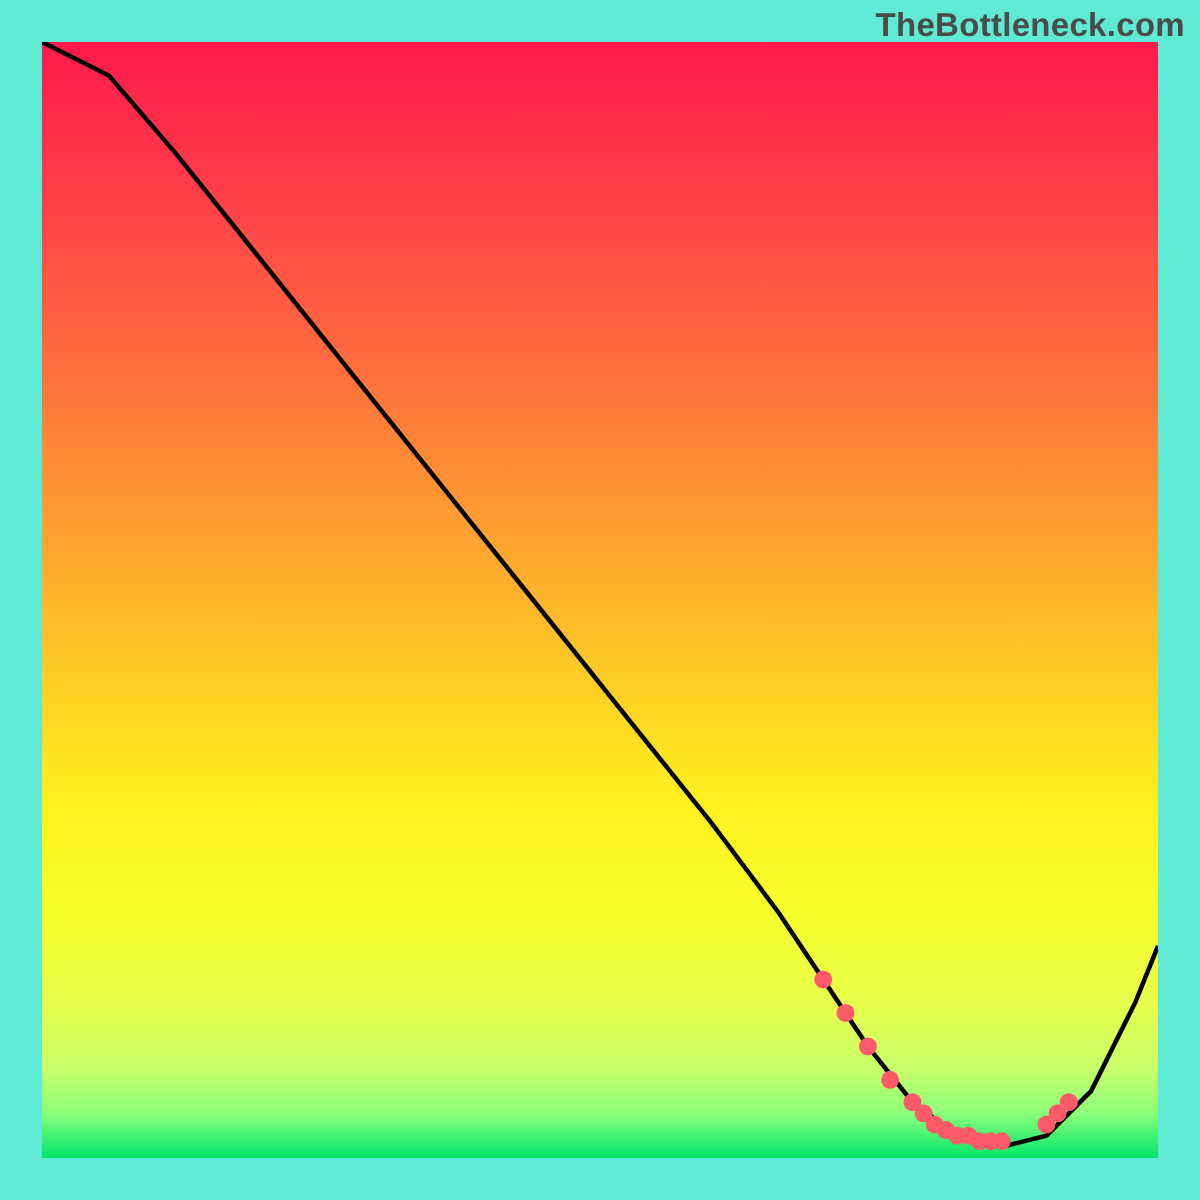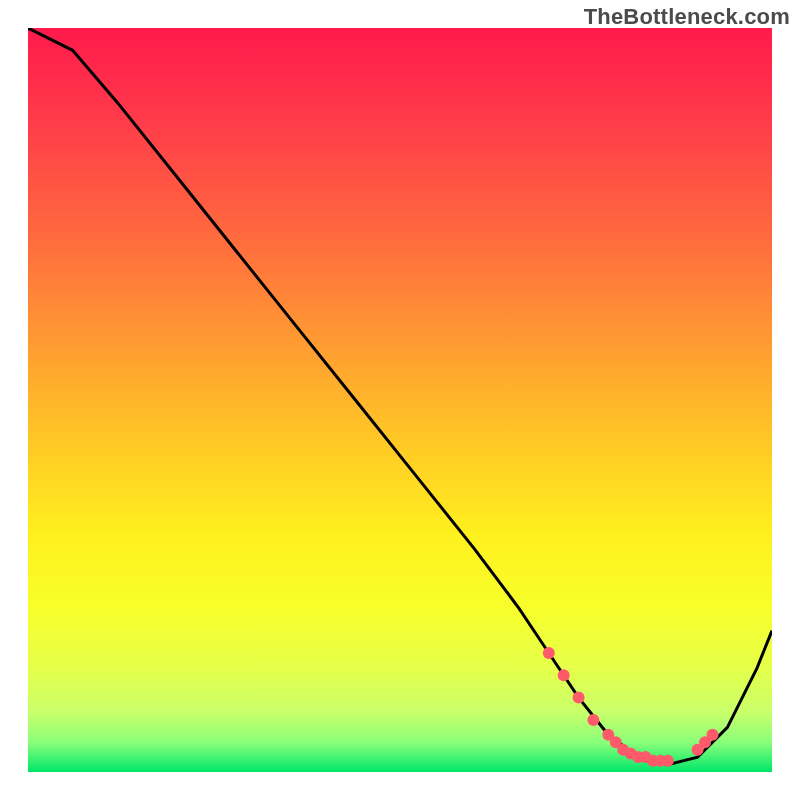--- a/index.html
+++ b/index.html
@@ -8,21 +8,21 @@
     width: 800px;
     height: 800px;
     background: #000;
     overflow: hidden;
     font-family: Arial, Helvetica, sans-serif;
   }
   .frame {
     position: relative;
     width: 800px;
     height: 800px;
-    background: #ffffff;
+    background: #5eead4;
   }
   .watermark {
     position: absolute;
     top: 4px;
     right: 10px;
     color: #4b4b4b;
     font-size: 22px;
     font-weight: 600;
     letter-spacing: 0.2px;
     z-index: 5;

